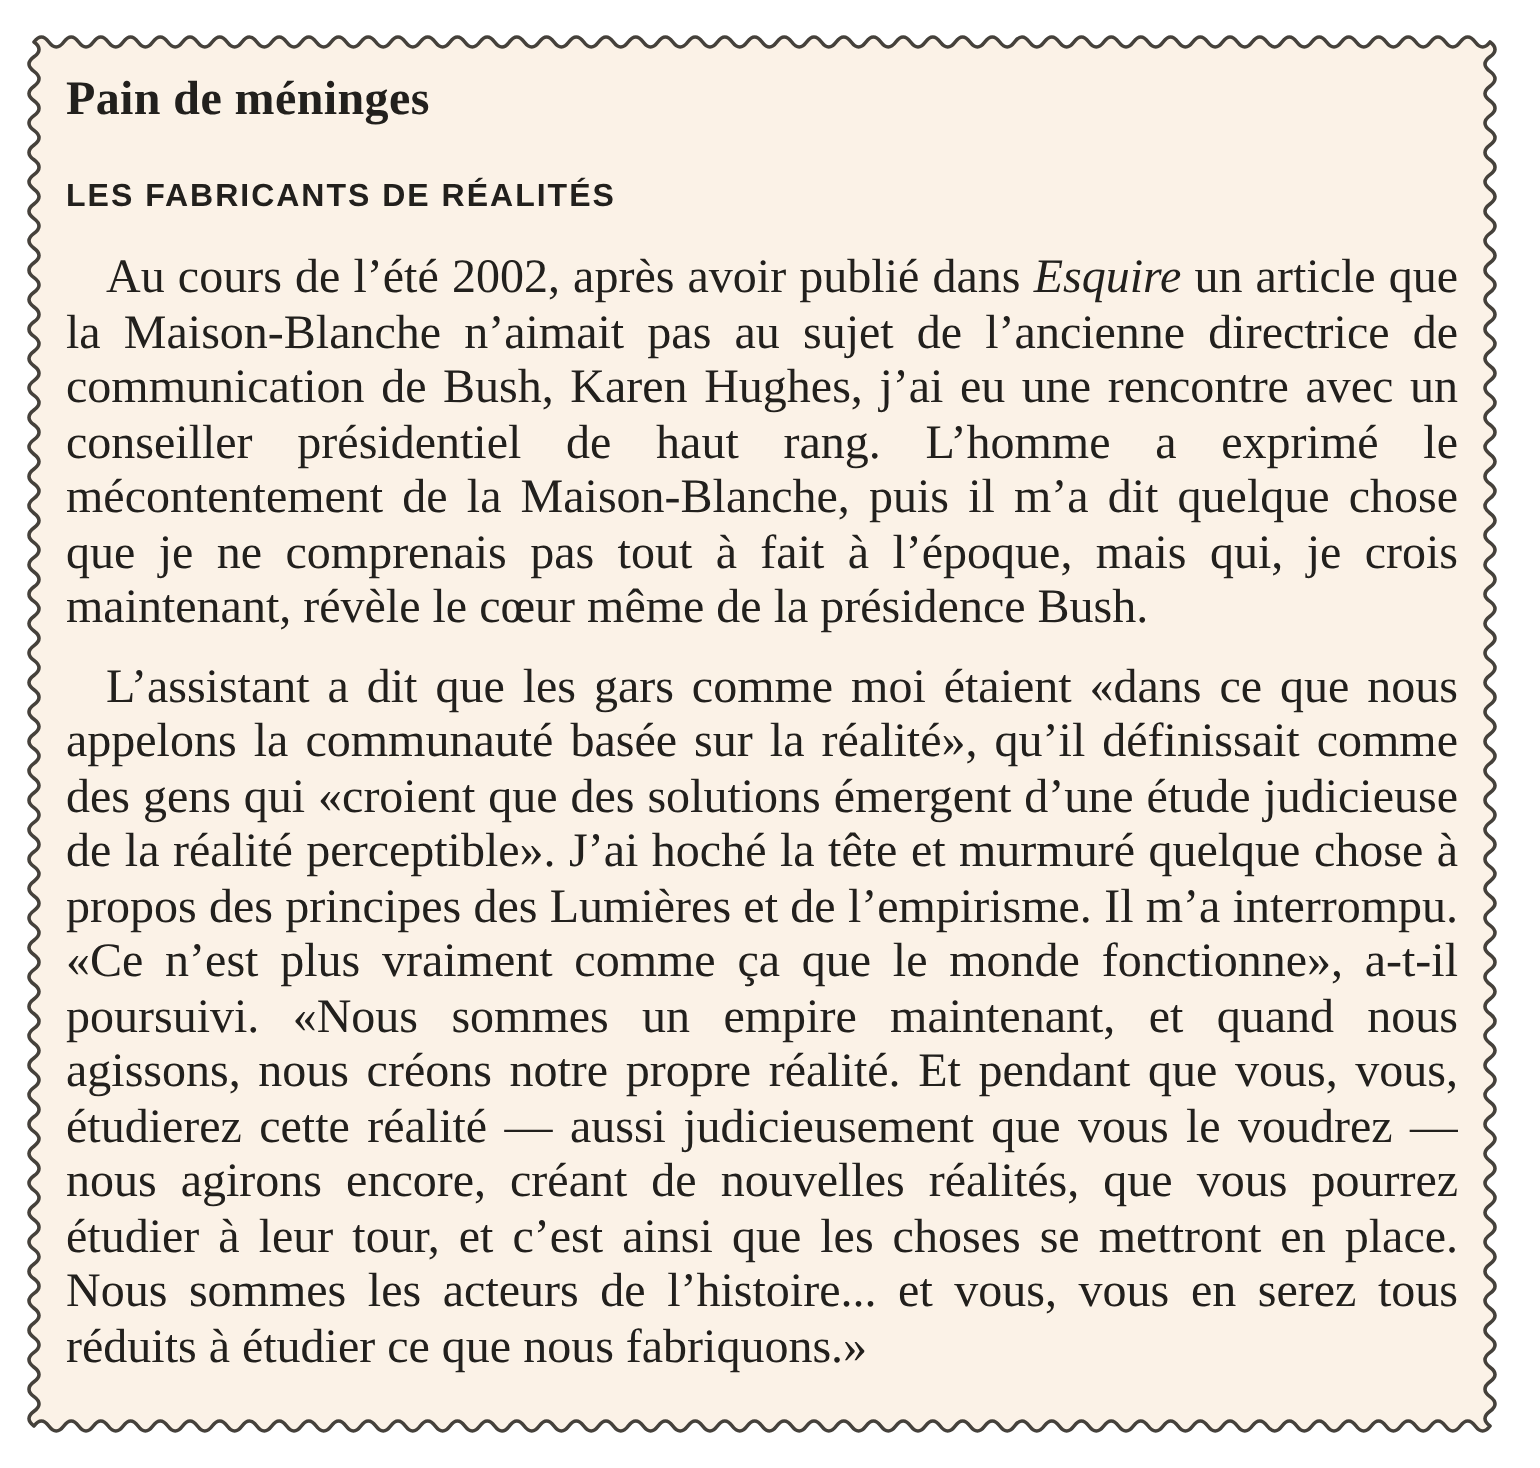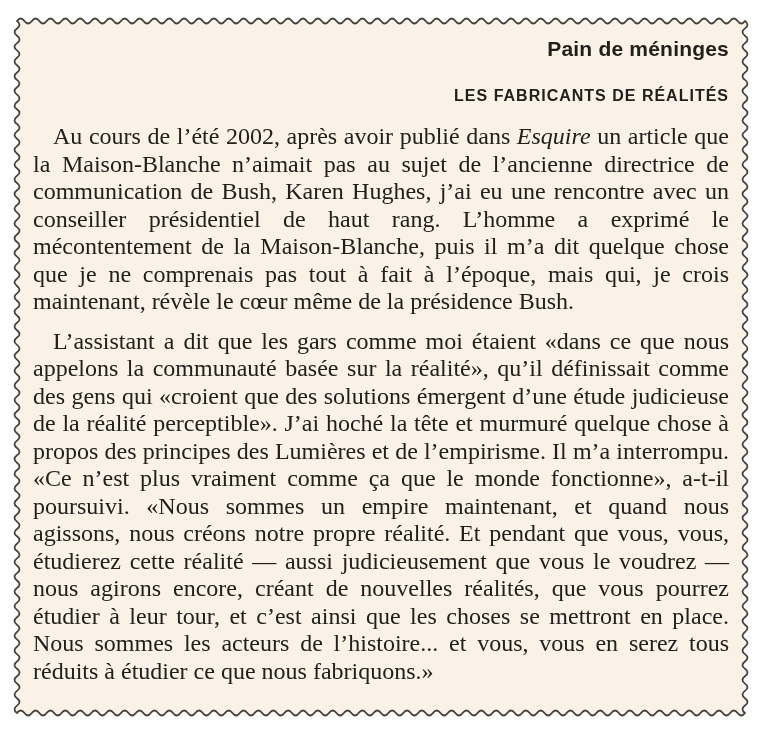--- a/index.html
+++ b/index.html
@@ -28,32 +28,32 @@
   .content {
     position: absolute;
     left: 33px;
     top: 21px;
     width: 696px;
     height: 676px;
     padding-top: 16px;
     overflow: hidden;
   }
   h1.box-title {
-    font-family: Liberation Sans, sans-serif;
-    font-size: 21px;
+    font-family: Liberation Serif, serif;
+    font-size: 24px;
     font-weight: bold;
-    text-align: right;
+    text-align: left;
     margin: 0 0 26px 0;
     letter-spacing: 0.2px;
   }
   h2.section-heading {
     font-family: "Liberation Sans", "DejaVu Sans", sans-serif;
     font-size: 16px;
     font-weight: bold;
-    text-align: right;
+    text-align: left;
     margin: 0 0 18px 0;
     letter-spacing: 1px;
   }
   p.para {
     font-size: 24px;
     line-height: 27.5px;
     text-align: justify;
     text-indent: 20px;
     margin: 0 0 12px 0;
   }

